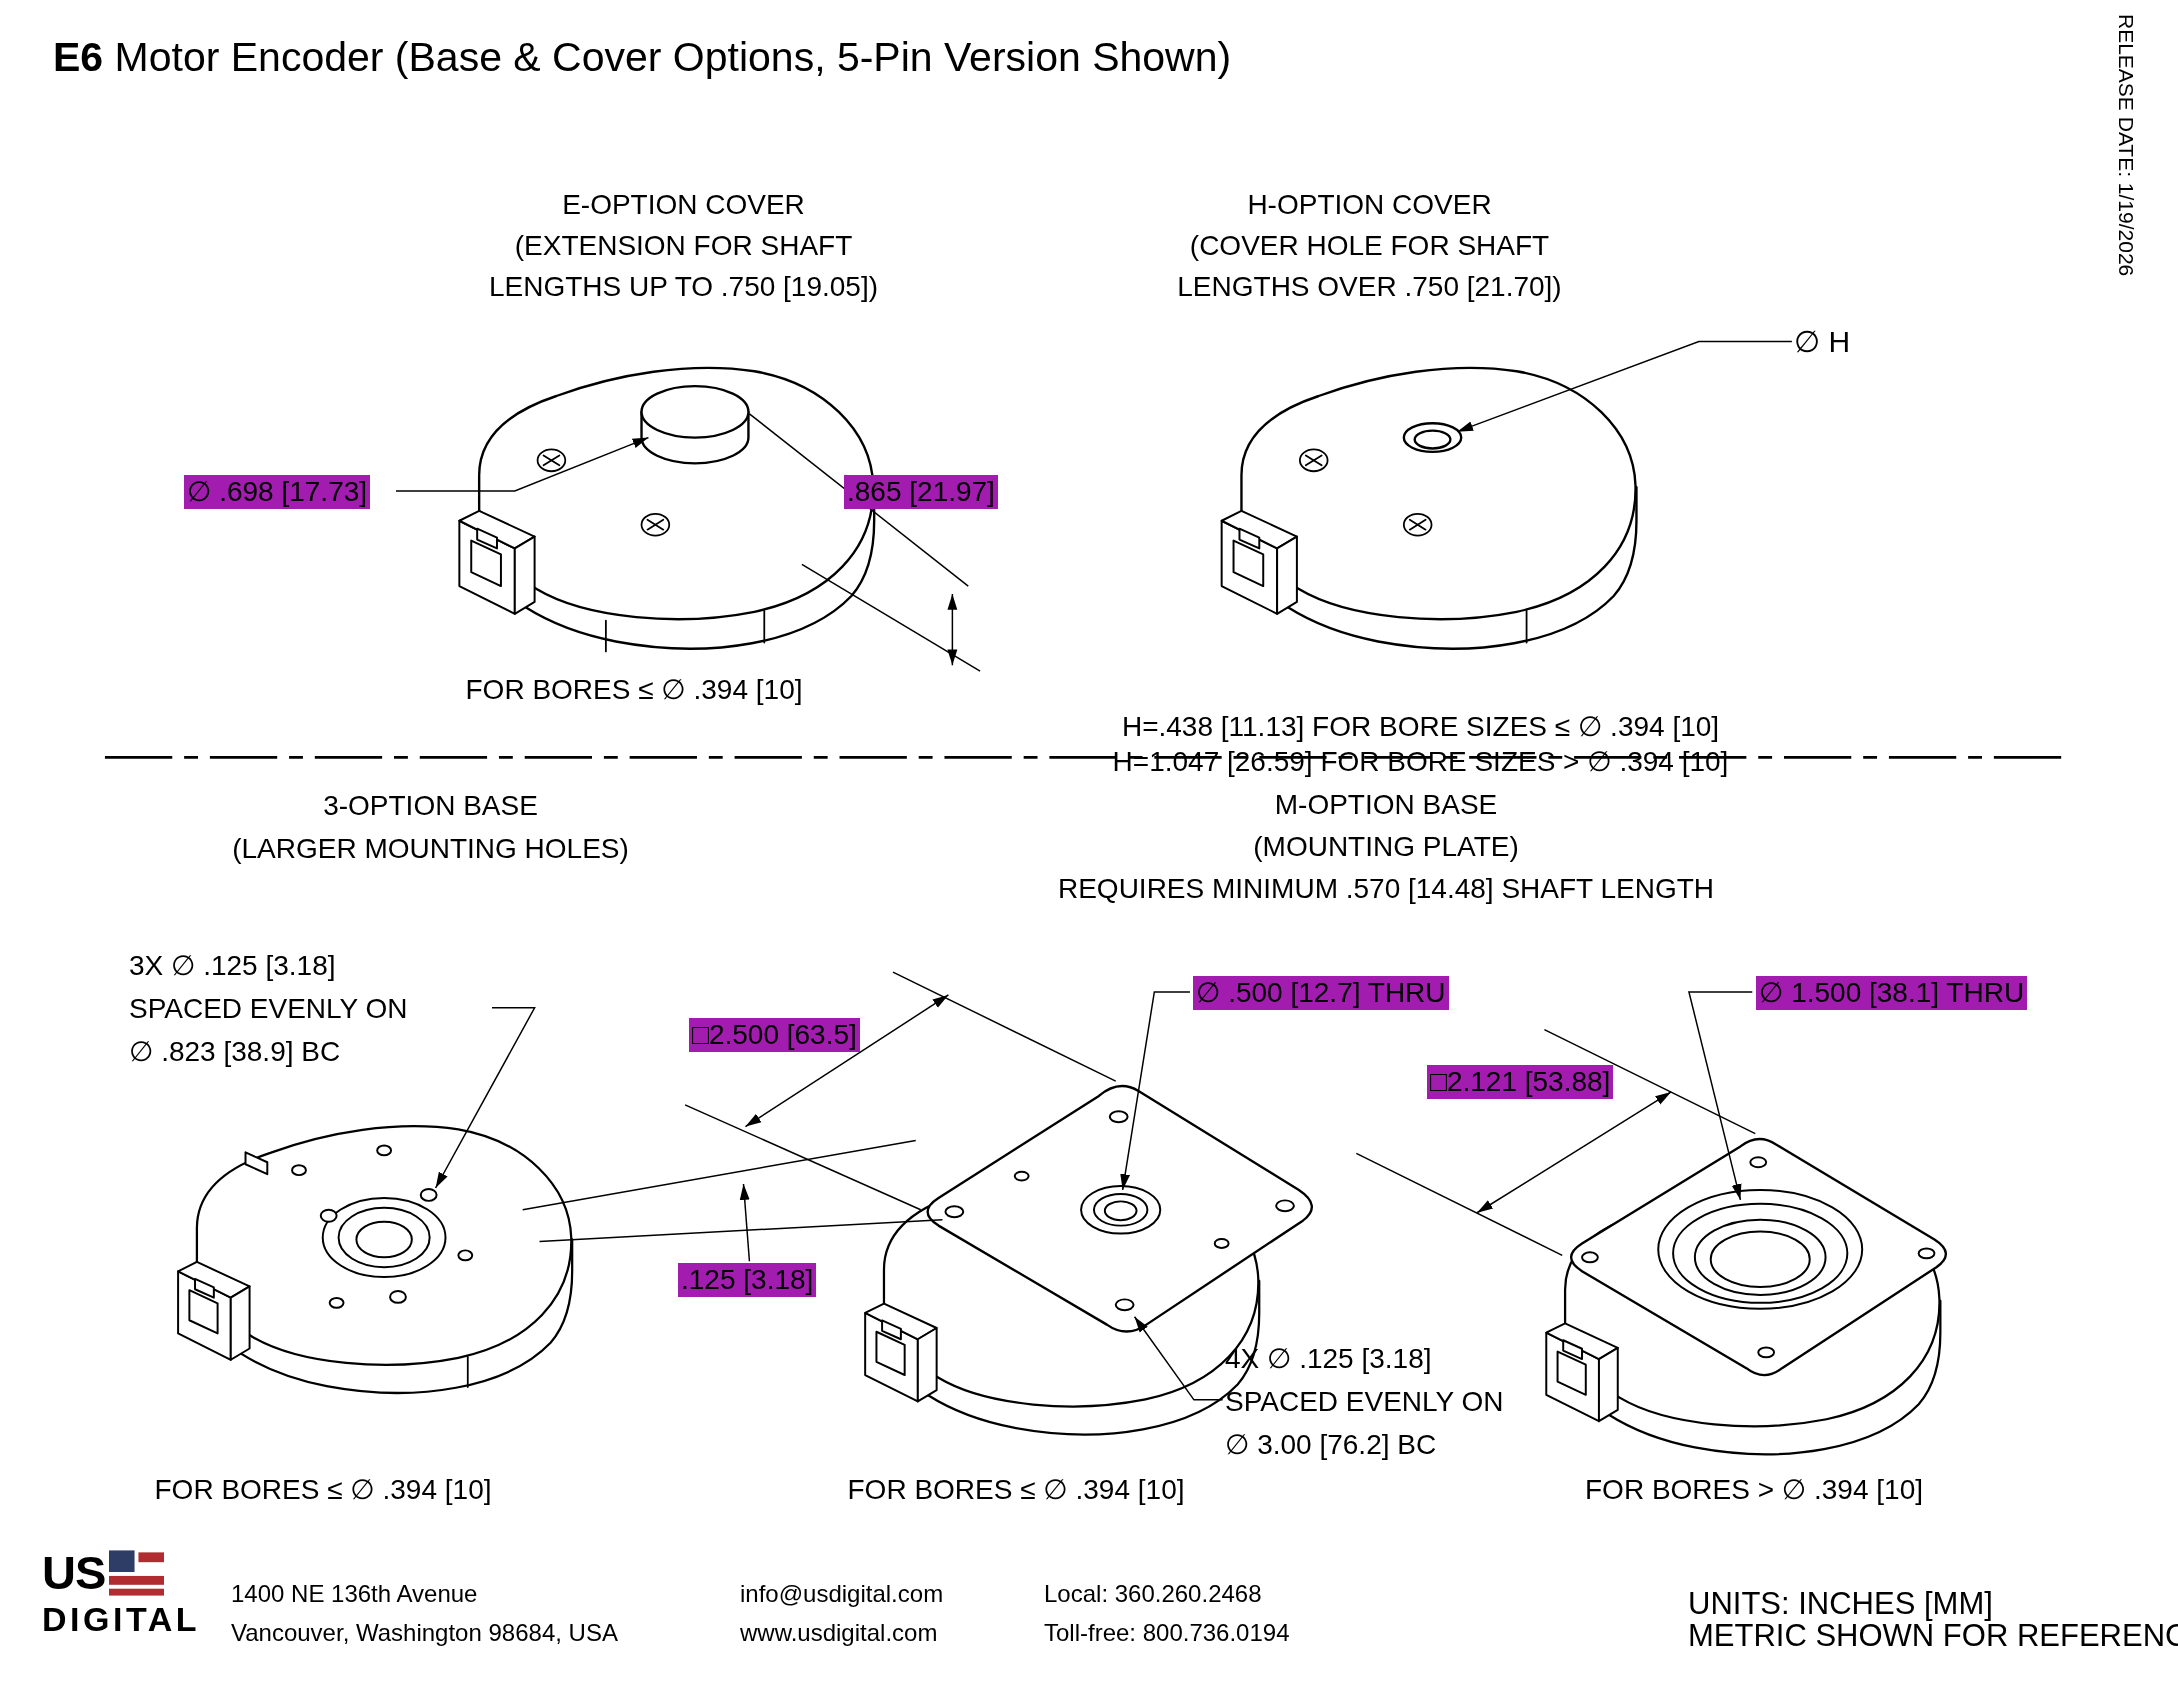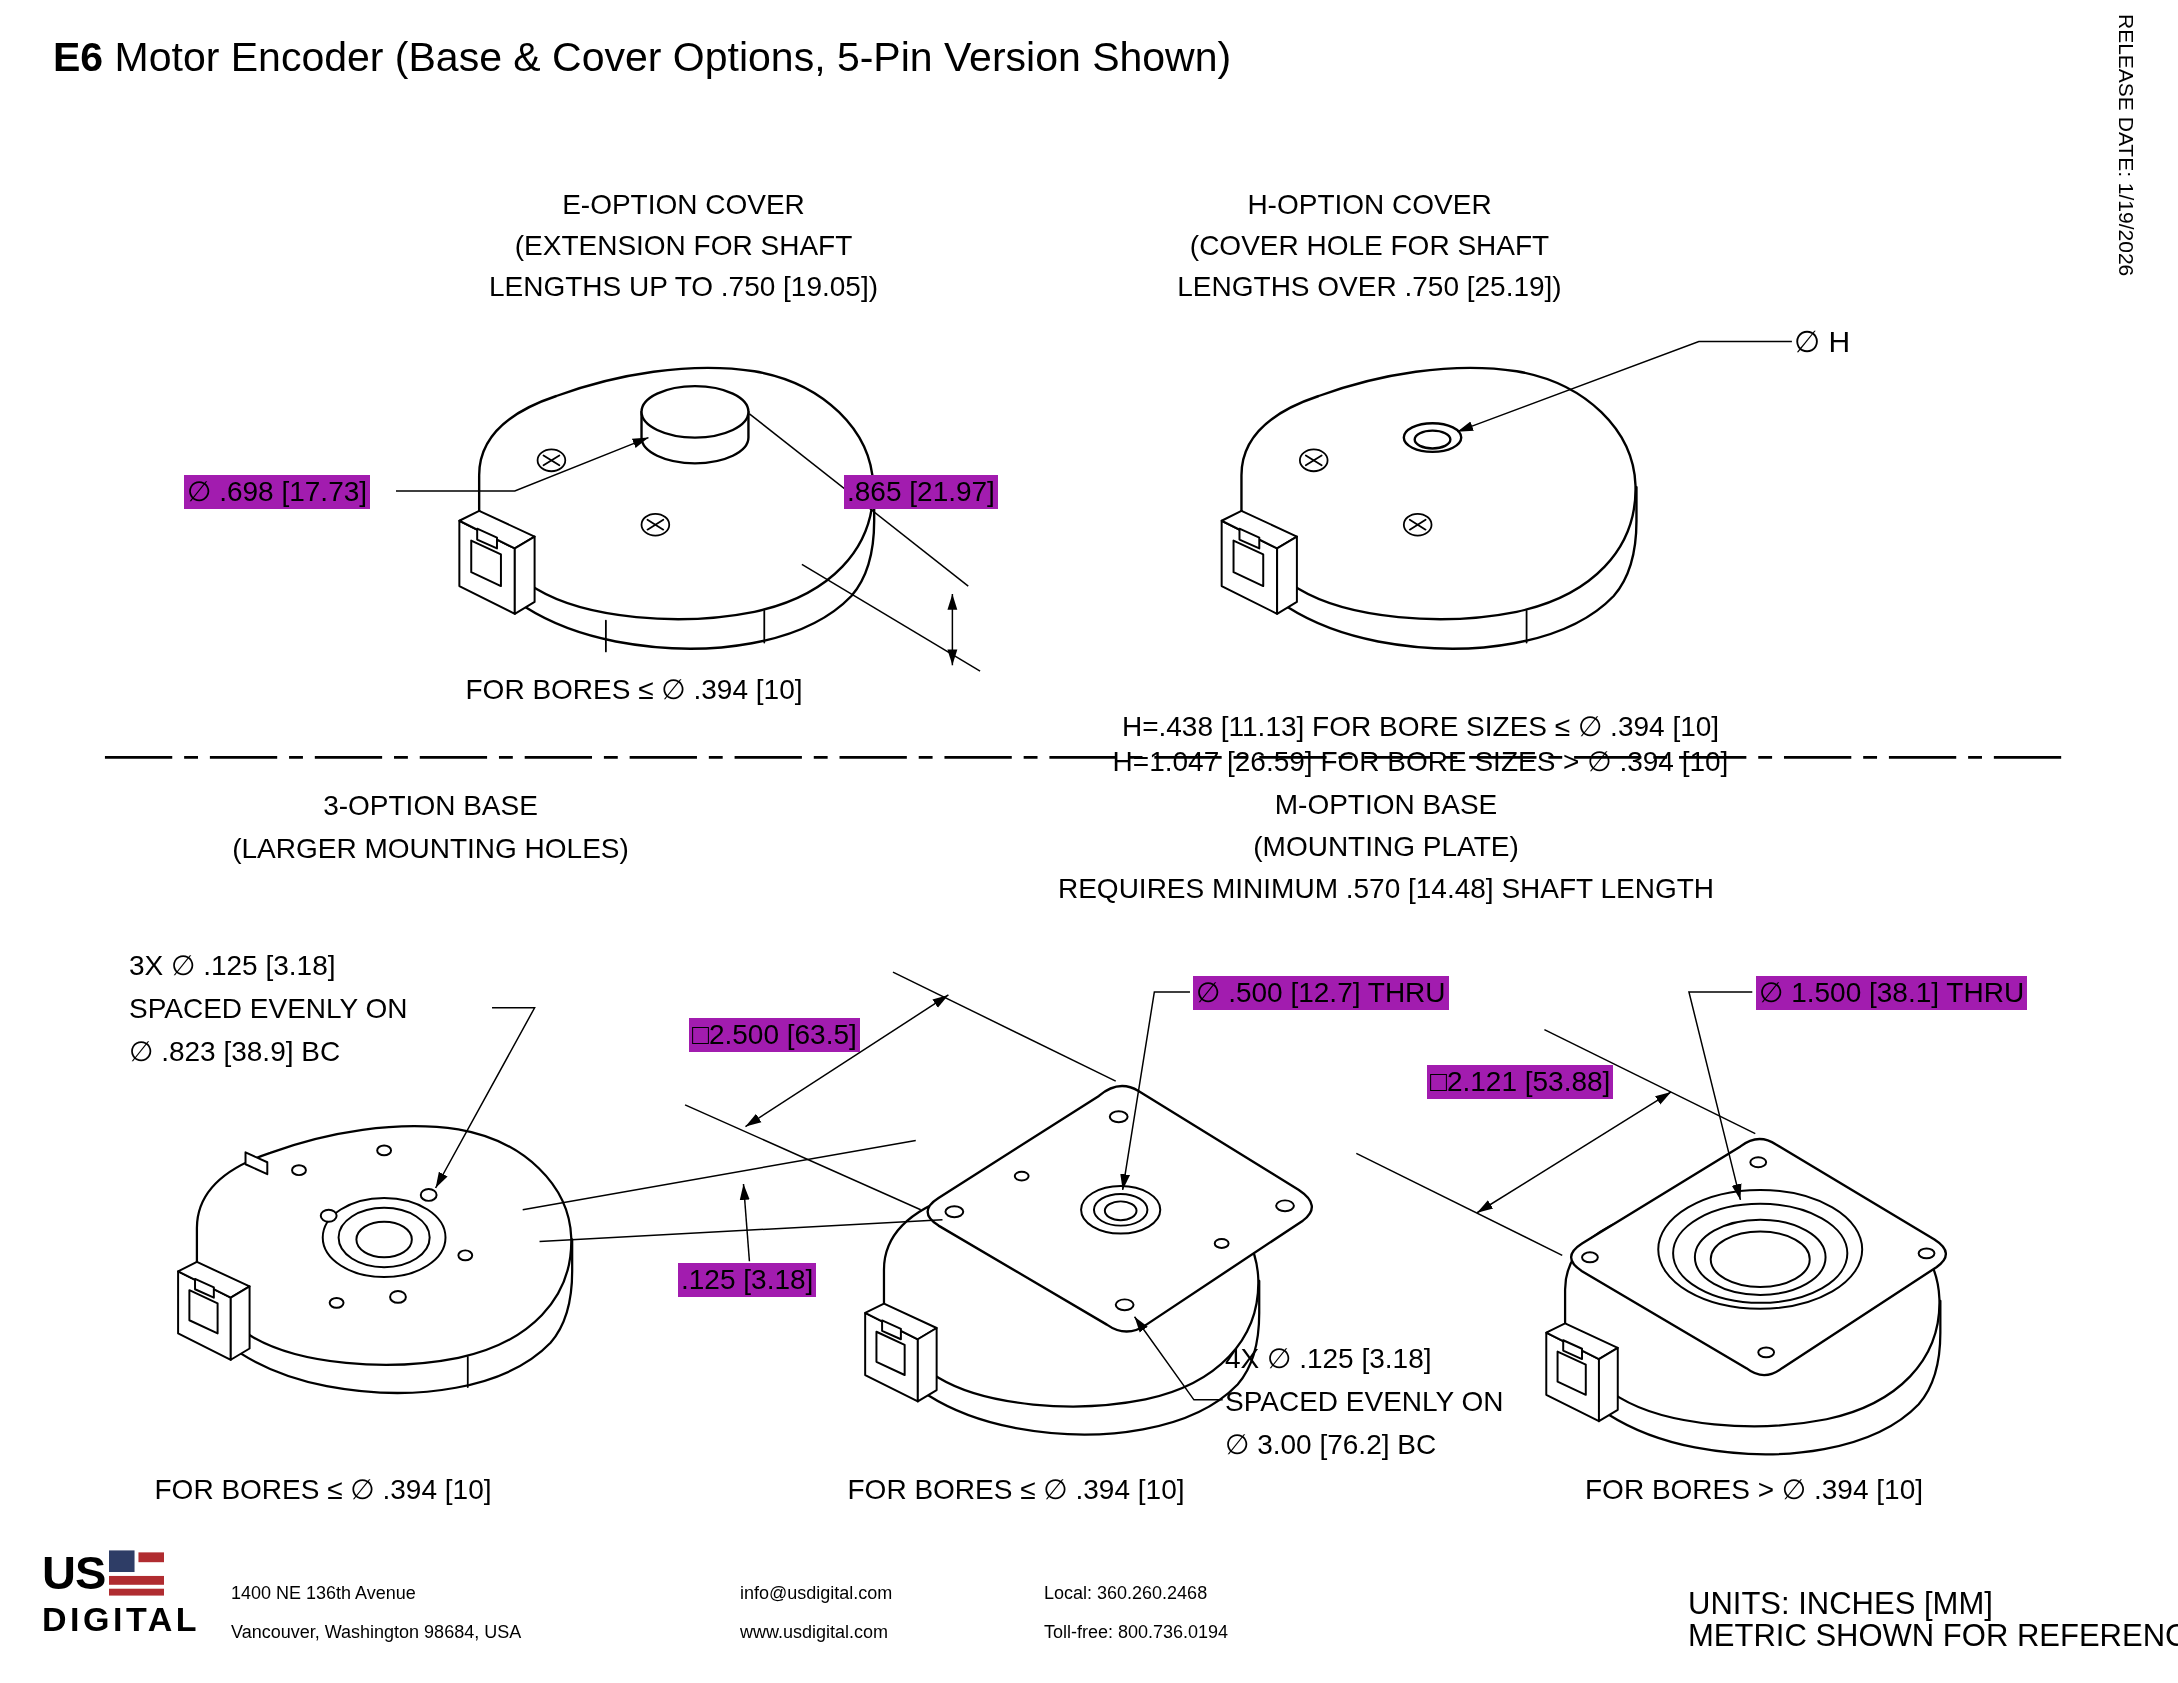--- a/index.html
+++ b/index.html
@@ -12,21 +12,21 @@
   .bgw{background:#a21caf;padding:0 3px;}
   .ctr{text-align:center;white-space:normal;}
   .rgt{text-align:left;}
   .hdg{line-height:41px;}
   #title{position:absolute;left:53px;top:34px;font-size:41px;white-space:nowrap;}
   #title b{font-weight:bold;}
   #release-date{
     position:absolute;left:2138px;top:14px;font-size:21px;white-space:nowrap;
     transform:rotate(90deg);transform-origin:0 0;
   }
-  .foot{position:absolute;font-size:18px;line-height:39px;white-space:nowrap;}
+  .foot{position:absolute;font-size:24px;line-height:39px;white-space:nowrap;}
   .units{font-size:31px;line-height:32px;}
   #logo{position:absolute;left:42px;top:1550px;}
   #logo .row{display:flex;align-items:flex-start;}
   #logo .us{font-size:47px;font-weight:800;letter-spacing:-1px;line-height:46px;}
   #logo .digital{font-size:34px;font-weight:700;letter-spacing:3.5px;margin-top:4px;}
 </style>
 </head>
 <body>
 
 <svg id="lineart" width="2178" height="1683" viewBox="0 0 2200 1700" xmlns="http://www.w3.org/2000/svg">
@@ -171,21 +171,21 @@
 
 <div class="lab ctr hdg" style="left:411px;top:184px;width:545px;text-align:center;">
   <div>E-OPTION COVER</div>
   <div>(EXTENSION FOR SHAFT</div>
   <div>LENGTHS UP TO .750 [19.05])</div>
 </div>
 
 <div class="lab ctr hdg" style="left:1097px;top:184px;width:545px;">
   <div>H-OPTION COVER</div>
   <div>(COVER HOLE FOR SHAFT</div>
-  <div>LENGTHS OVER .750 [25.19])</div>
+  <div>LENGTHS OVER .750 [21.70])</div>
 </div>
 
 <div class="lab bgw" style="left:184px;top:475px;">∅ .698 [17.73]</div>
 <div class="lab bgw" style="left:844px;top:475px;">.865 [21.97]</div>
 <div class="lab ctr" style="left:436px;top:673px;width:396px;">FOR BORES ≤ ∅ .394 [10]</div>
 
 <div class="lab" style="left:1794px;top:325px;font-size:30px;">∅ H</div>
 <div class="lab ctr" style="left:1094px;top:673px;width:653px;line-height:35px;margin-top:36px;">
   <div>H=.438 [11.13] FOR BORE SIZES ≤ ∅ .394 [10]</div>
   <div>H=1.047 [26.59] FOR BORE SIZES &gt; ∅ .394 [10]</div>

